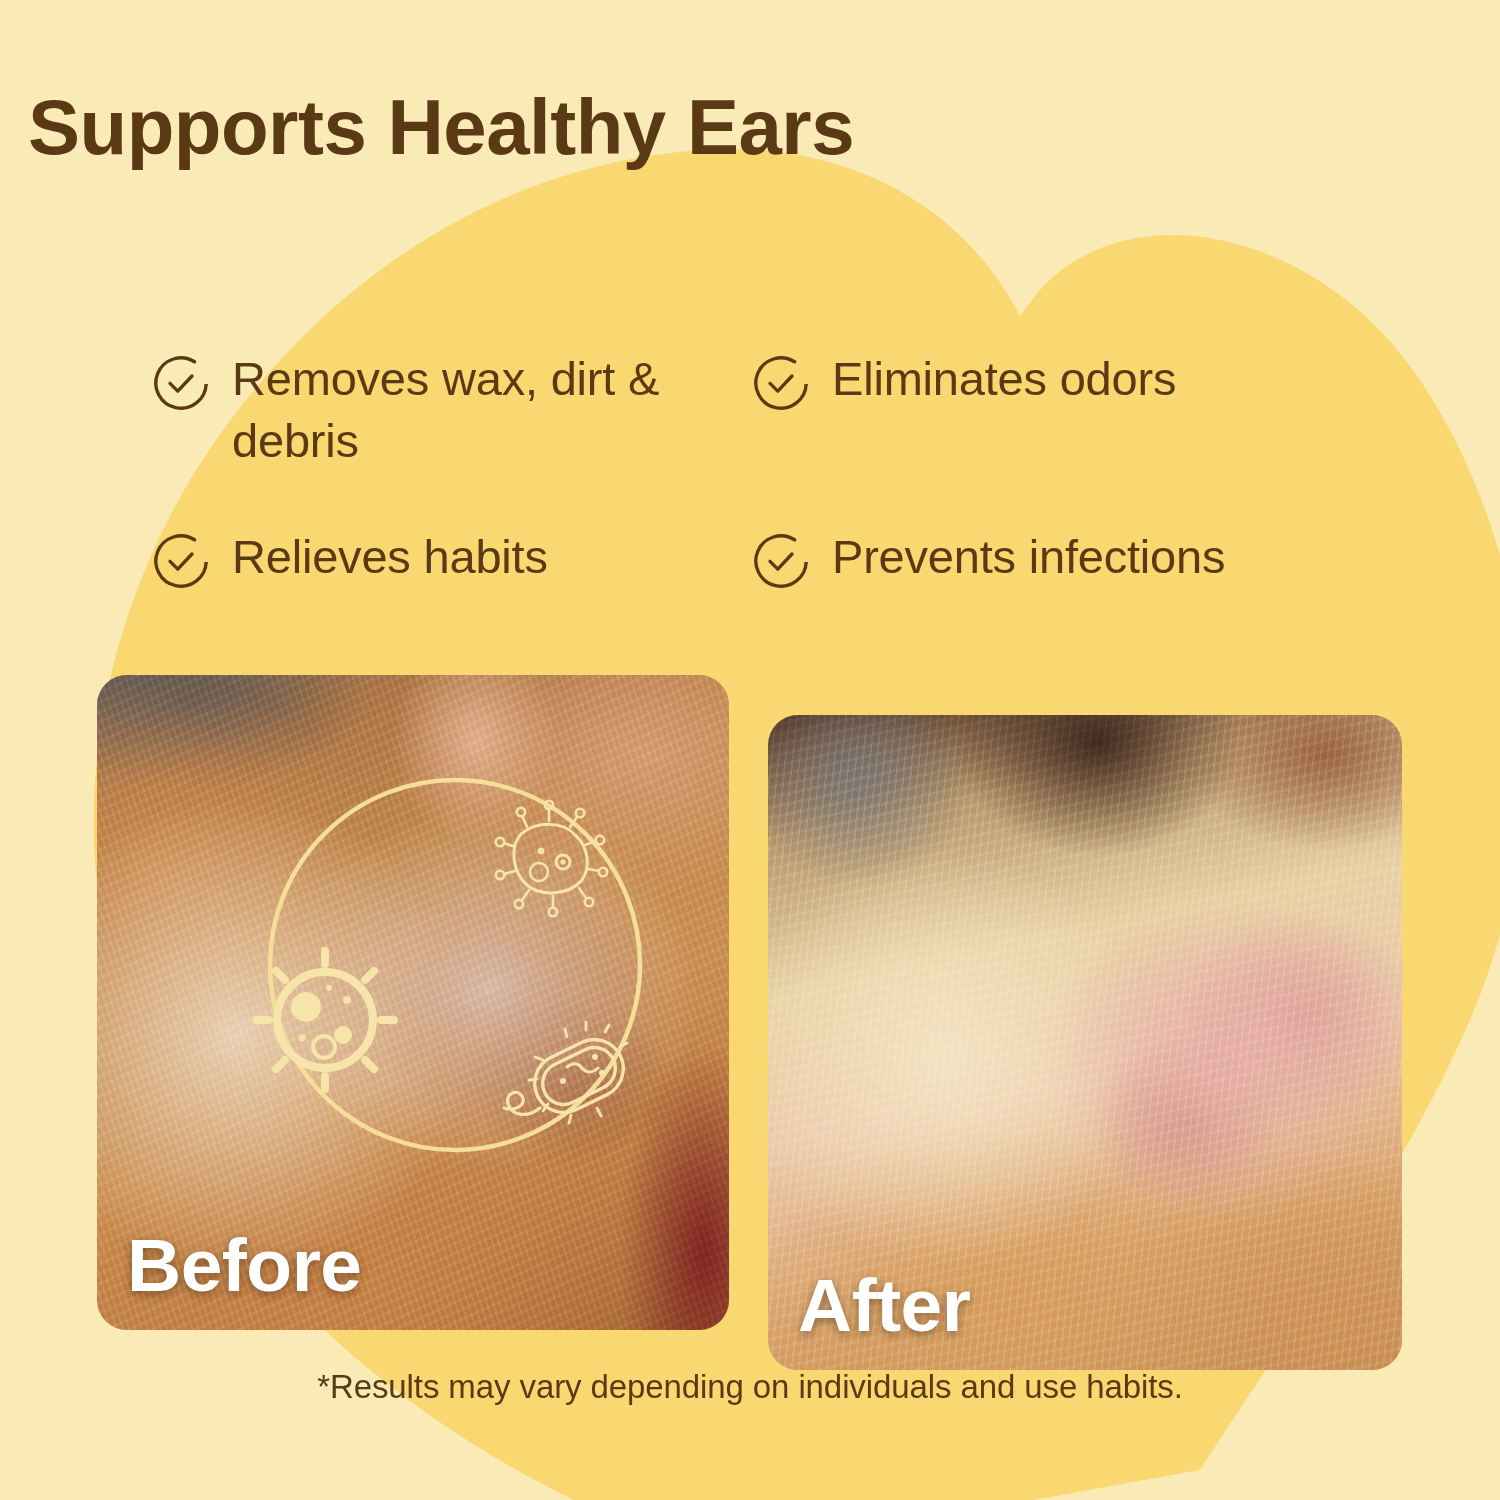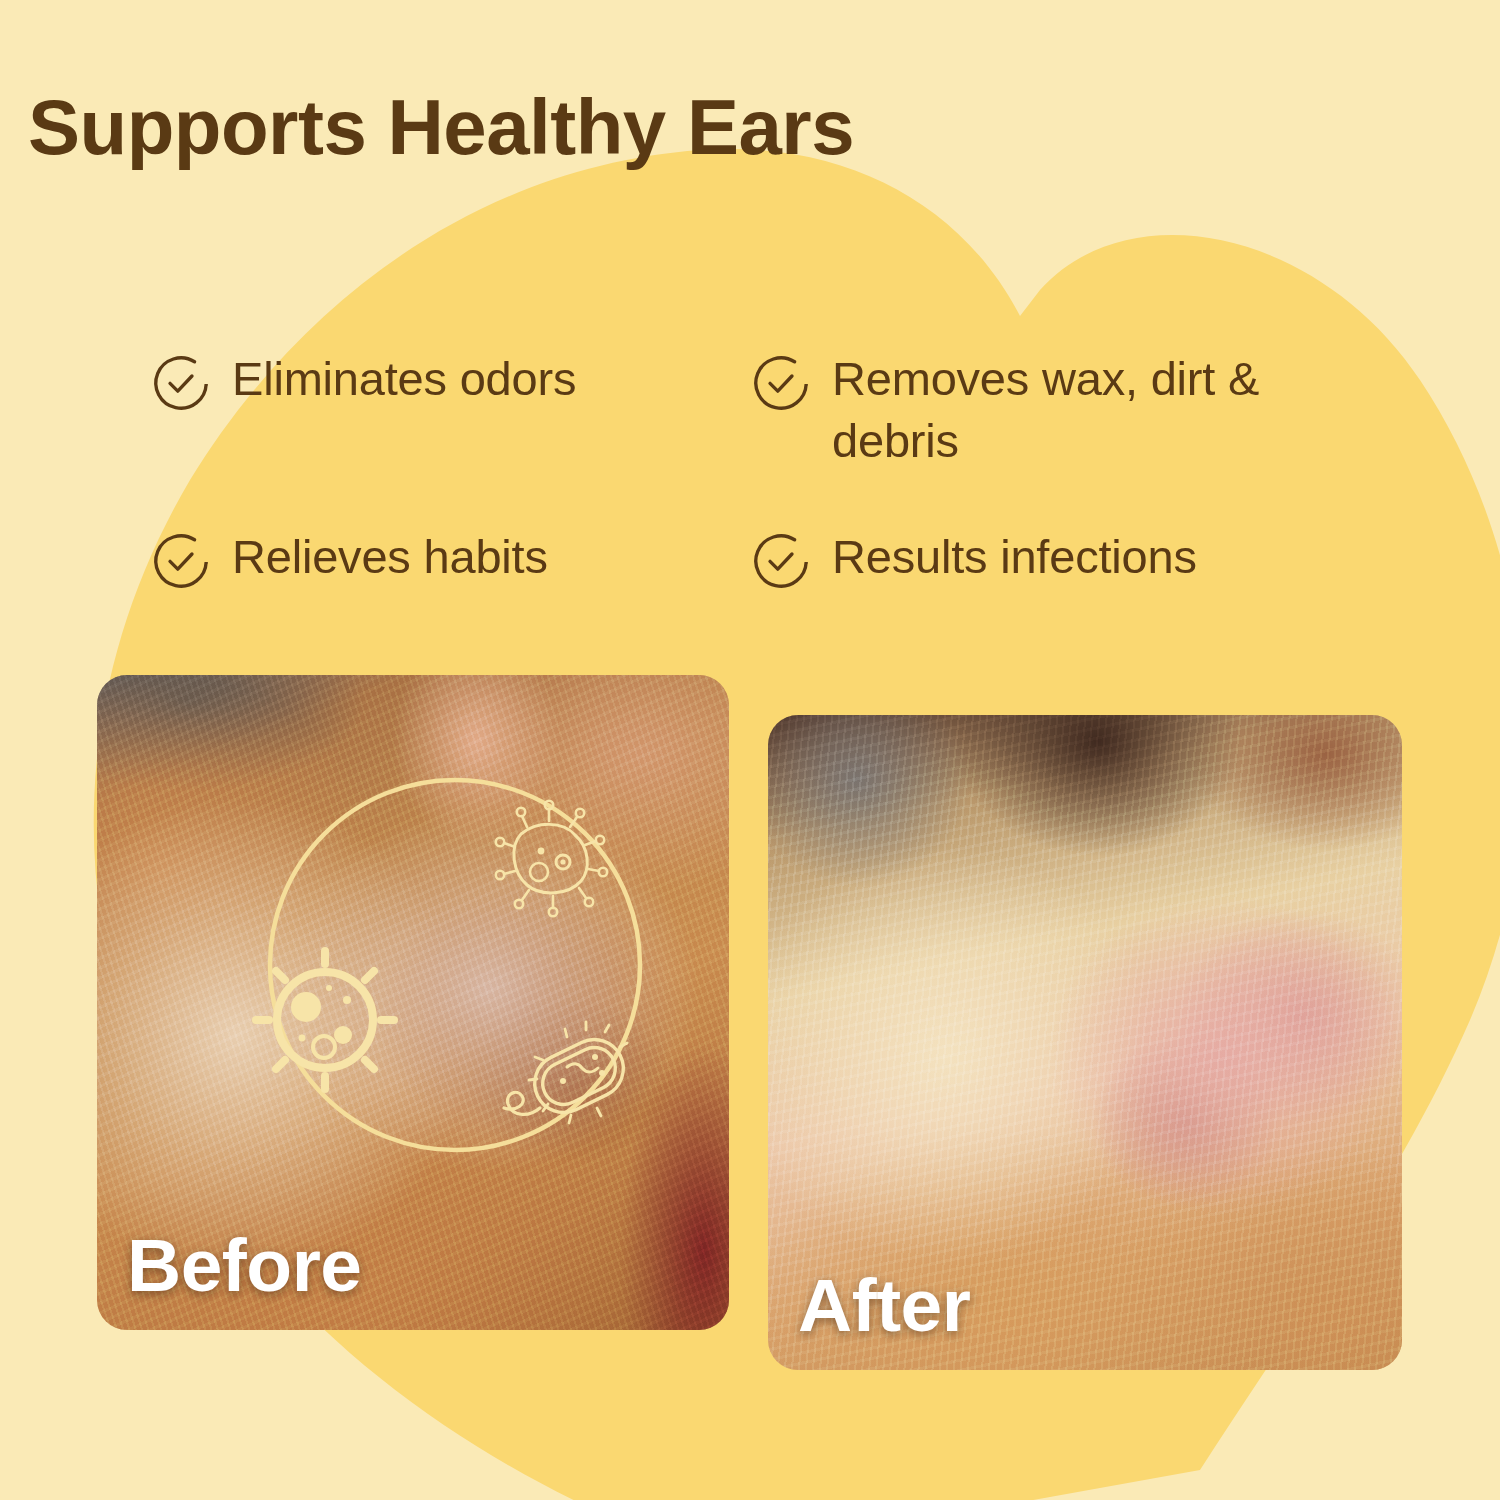--- a/index.html
+++ b/index.html
@@ -195,45 +195,45 @@
 
   <div id="headline">Supports Healthy Ears</div>
 
   <div id="benefits">
 
     <div class="benefit">
       <svg class="check-icon" viewBox="0 0 48 48" aria-hidden="true">
         <path d="M 34.5 6.8 A 19.5 19.5 0 1 0 43.5 24 A 19.5 19.5 0 0 1 43.5 25" fill="none" stroke="#5a3a14" stroke-width="2.6" stroke-linecap="round"></path>
         <polyline points="15.5,23.5 21.5,29.5 32.5,17.8" fill="none" stroke="#5a3a14" stroke-width="2.6" stroke-linecap="round" stroke-linejoin="round"></polyline>
       </svg>
-      <div class="benefit-text">Eliminates odors</div>
+      <div class="benefit-text">Removes wax, dirt &amp; debris</div>
     </div>
 
     <div class="benefit">
       <svg class="check-icon" viewBox="0 0 48 48" aria-hidden="true">
         <path d="M 34.5 6.8 A 19.5 19.5 0 1 0 43.5 24 A 19.5 19.5 0 0 1 43.5 25" fill="none" stroke="#5a3a14" stroke-width="2.6" stroke-linecap="round"></path>
         <polyline points="15.5,23.5 21.5,29.5 32.5,17.8" fill="none" stroke="#5a3a14" stroke-width="2.6" stroke-linecap="round" stroke-linejoin="round"></polyline>
       </svg>
-      <div class="benefit-text">Removes wax, dirt &amp; debris</div>
+      <div class="benefit-text">Eliminates odors</div>
     </div>
 
     <div class="benefit">
       <svg class="check-icon" viewBox="0 0 48 48" aria-hidden="true">
         <path d="M 34.5 6.8 A 19.5 19.5 0 1 0 43.5 24 A 19.5 19.5 0 0 1 43.5 25" fill="none" stroke="#5a3a14" stroke-width="2.6" stroke-linecap="round"></path>
         <polyline points="15.5,23.5 21.5,29.5 32.5,17.8" fill="none" stroke="#5a3a14" stroke-width="2.6" stroke-linecap="round" stroke-linejoin="round"></polyline>
       </svg>
       <div class="benefit-text">Relieves habits</div>
     </div>
 
     <div class="benefit">
       <svg class="check-icon" viewBox="0 0 48 48" aria-hidden="true">
         <path d="M 34.5 6.8 A 19.5 19.5 0 1 0 43.5 24 A 19.5 19.5 0 0 1 43.5 25" fill="none" stroke="#5a3a14" stroke-width="2.6" stroke-linecap="round"></path>
         <polyline points="15.5,23.5 21.5,29.5 32.5,17.8" fill="none" stroke="#5a3a14" stroke-width="2.6" stroke-linecap="round" stroke-linejoin="round"></polyline>
       </svg>
-      <div class="benefit-text">Results infections</div>
+      <div class="benefit-text">Prevents infections</div>
     </div>
 
   </div>
 
   <div class="panel" id="panel-before">
     <div class="photo photo-before"></div>
 
     <svg class="zoom-overlay" viewBox="0 0 632 655" aria-hidden="true">
 
       <circle cx="358" cy="290" r="185" fill="none" stroke="#f5de9a" stroke-width="4.5"></circle>
@@ -320,14 +320,15 @@
     </svg>
 
     <div class="panel-caption">Before</div>
   </div>
 
   <div class="panel" id="panel-after">
     <div class="photo photo-after"></div>
     <div class="panel-caption">After</div>
   </div>
 
+  <div id="footnote">*Results may vary depending on individuals and use habits.</div>
 
 </div>
 
 </body></html>

